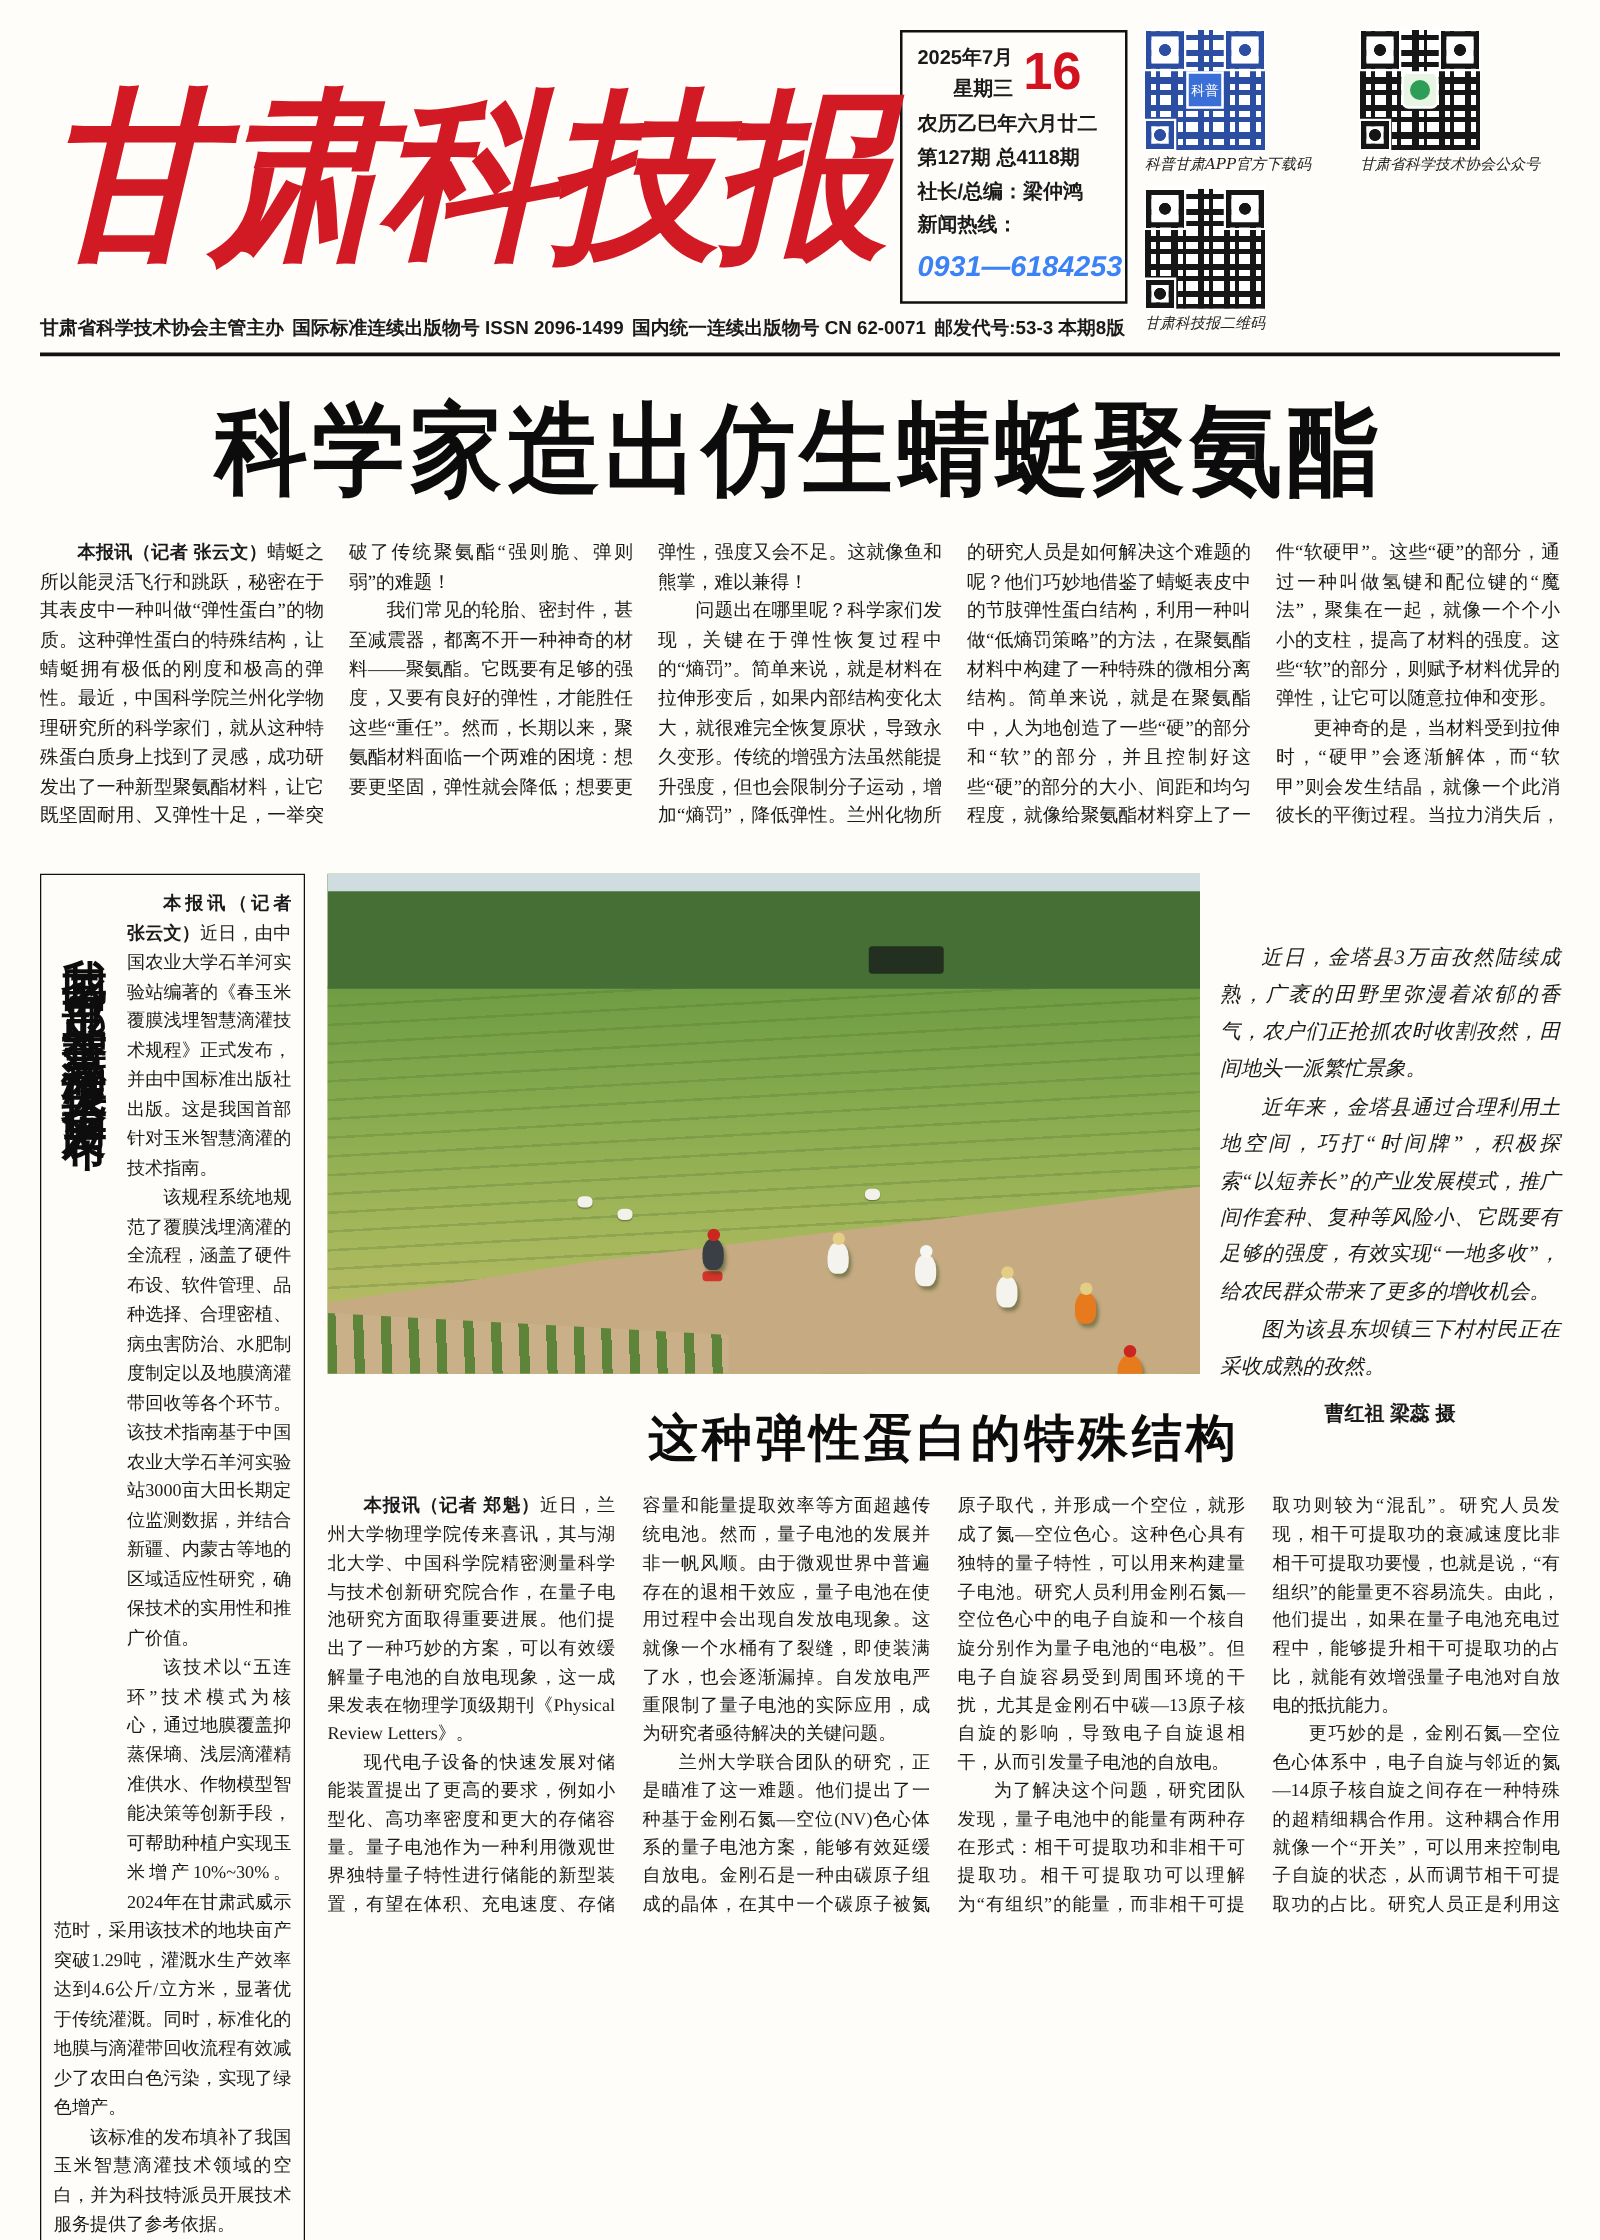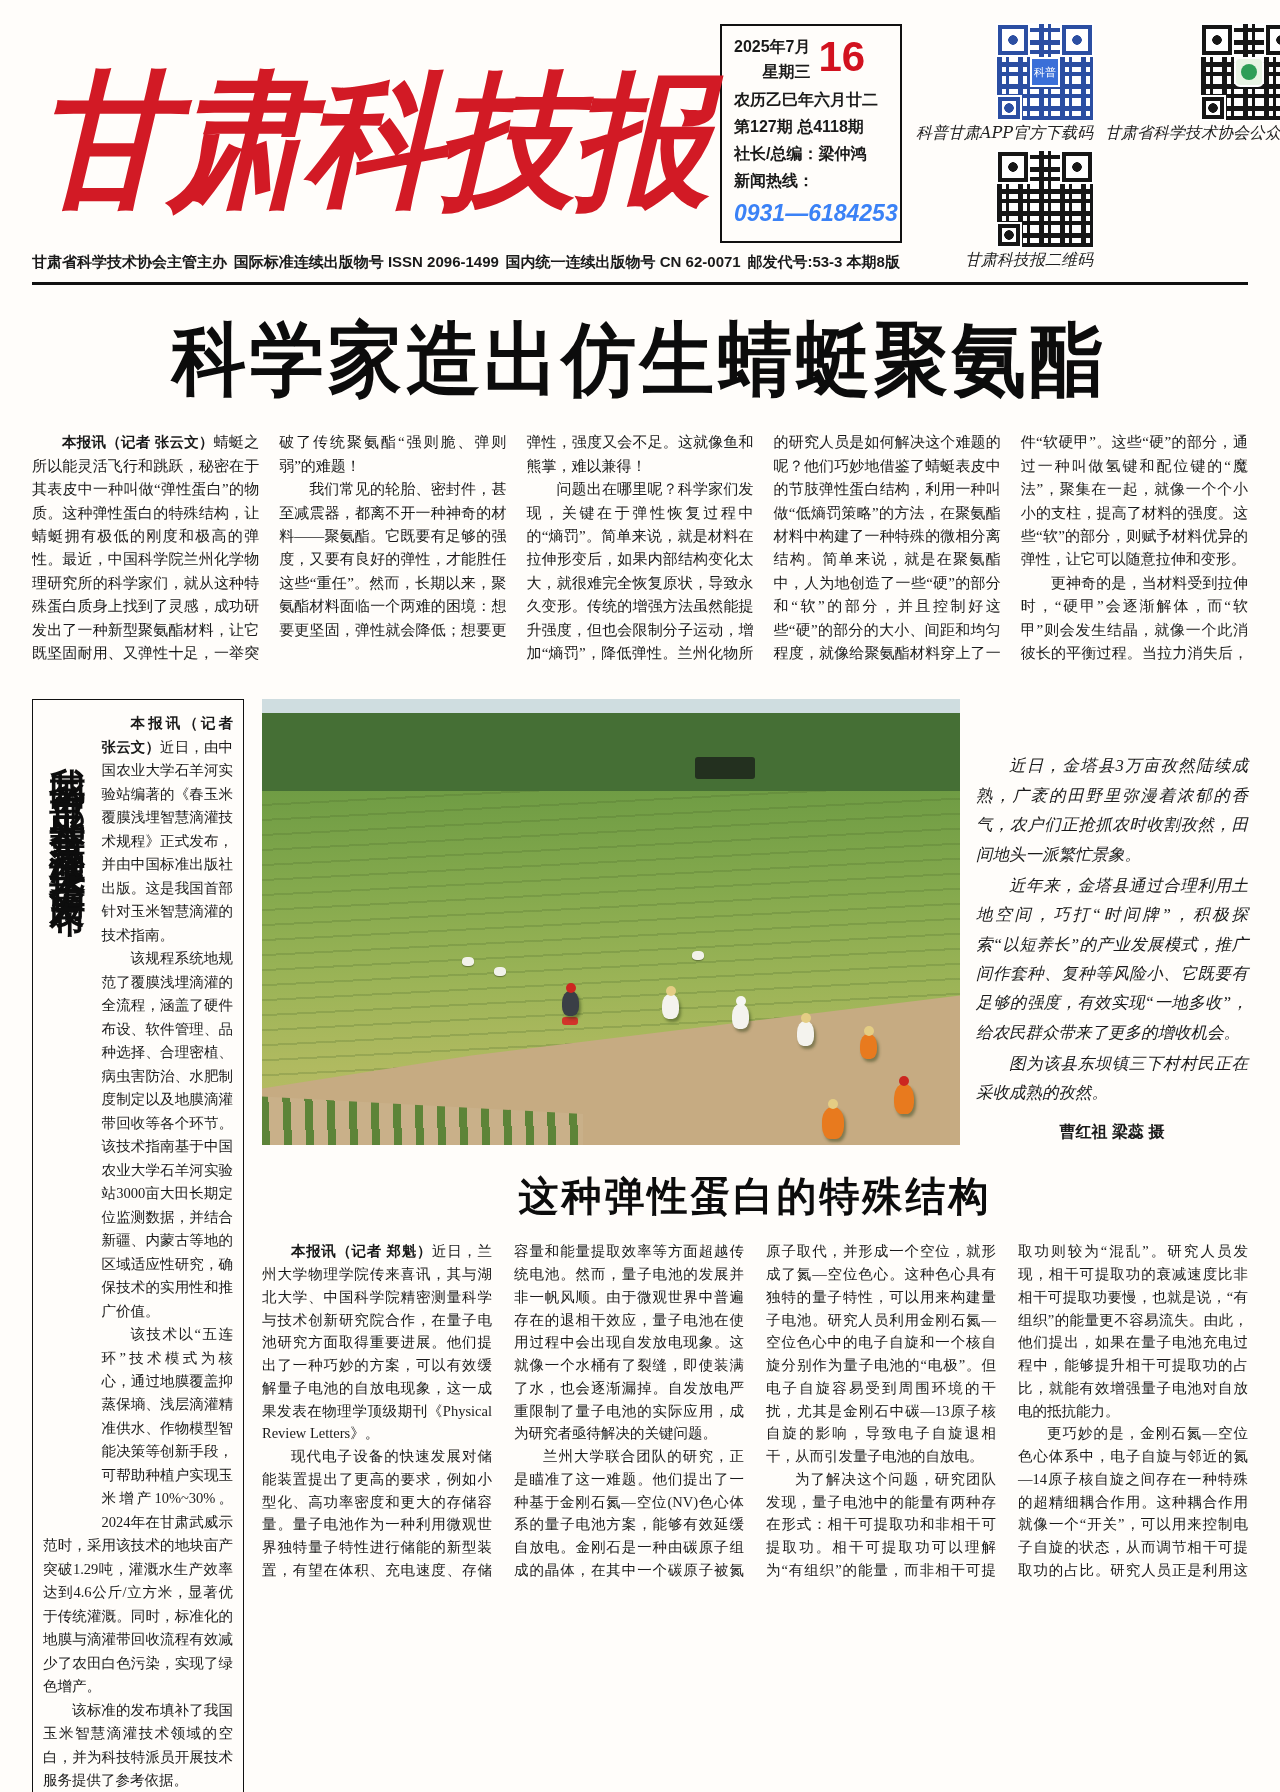--- a/index.html
+++ b/index.html
@@ -36,21 +36,21 @@
   .info-line {
     display:flex; justify-content:space-between; align-items:flex-end;
     font-family:"Liberation Sans","DejaVu Sans",sans-serif;
     font-size:15px; font-weight:600; padding:10px 2px 4px 0;
   }
   
   .qr-grid {
     width:332px; display:grid; grid-template-columns:1fr 1fr; gap:2px 12px;
     padding-top:6px;
   }
-  .qr-cell { display:flex; flex-direction:column; align-items:flex-end; }
+  .qr-cell { display:flex; flex-direction:column; align-items:flex-start; }
   .qr { --qc:#161616; position:relative; width:96px; height:96px;
     background:
       repeating-linear-gradient(90deg, var(--qc) 0 5px, transparent 5px 9px, var(--qc) 9px 12px, transparent 12px 21px),
       repeating-linear-gradient(0deg, var(--qc) 0 4px, #fff 4px 9px, var(--qc) 9px 14px, #fff 14px 22px);
     outline:1px solid #fff;
   }
   .qr.blue { --qc:#2b4ea2; }
   .qr::before, .qr::after, .qr .fp {
     content:""; position:absolute; width:22px; height:22px;
     background:radial-gradient(circle, var(--qc) 0 4.5px, #fff 5px);
@@ -63,21 +63,21 @@
     position:absolute; left:50%; top:50%; transform:translate(-50%,-50%);
     width:30px; height:30px; border:2px solid #fff;
     font-family:"Liberation Sans",sans-serif; font-size:11px; color:#fff;
     display:flex; align-items:center; justify-content:center;
   }
   .logo.kepu   { background:#3a6fd8; }
   .logo.green  { background:#e8f4e4; border-radius:6px; }
   .logo.green i{ display:block; width:16px; height:16px; background:#2e9e57; border-radius:50%; }
   .logo.bluesq { background:#3f6fb5; }
   .qr-label {
-    margin-top:3px; font-size:16px; font-style:italic; white-space:nowrap;
+    margin-top:3px; font-size:12px; font-style:italic; white-space:nowrap;
     font-family:"DejaVu Serif",serif; color:#222;
   }
 
   
   .headline1 {
     text-align:center; font-family:"Liberation Sans","DejaVu Sans",sans-serif;
     font-weight:900; font-size:74px; letter-spacing:4px; color:#0c0c0c;
     margin:26px 0 20px 0; transform:scaleY(1.08); white-space:nowrap;
   }
 
@@ -96,21 +96,21 @@
   .sidebar-box { width:212px; border:1.5px solid #111; padding:12px 10px 10px 10px; }
   .v-headline {
     float:left; writing-mode:vertical-rl; text-orientation:upright;
     font-family:"Liberation Serif",serif; font-weight:900;
     font-size:36px; line-height:1.35; letter-spacing:9px;
     height:768px; margin:26px 10px 6px 0; color:#0d0d0d;
   }
   .sidebar-text { font-size:14.5px; line-height:1.62; text-align:justify; }
 
   .right-area { flex:1; display:flex; flex-direction:column; }
-  .photo-row { display:flex; gap:16px; height:446px; }
+  .photo-row { display:flex; gap:16px; height:400px; }
 
   
   .photo { position:relative; flex:1; overflow:hidden; background:#8fae52; }
   .ph-sky   { position:absolute; left:0; right:0; top:0; height:14px; background:#cfdde0; }
   .ph-trees { position:absolute; left:0; right:0; top:0; height:92px;
     background:
       radial-gradient(circle at 8% 70%, #27481f 0 16px, transparent 17px),
       radial-gradient(circle at 20% 45%, #3a6b2c 0 20px, transparent 21px),
       radial-gradient(circle at 34% 70%, #2c5423 0 18px, transparent 19px),
       radial-gradient(circle at 48% 40%, #416f31 0 22px, transparent 23px),

